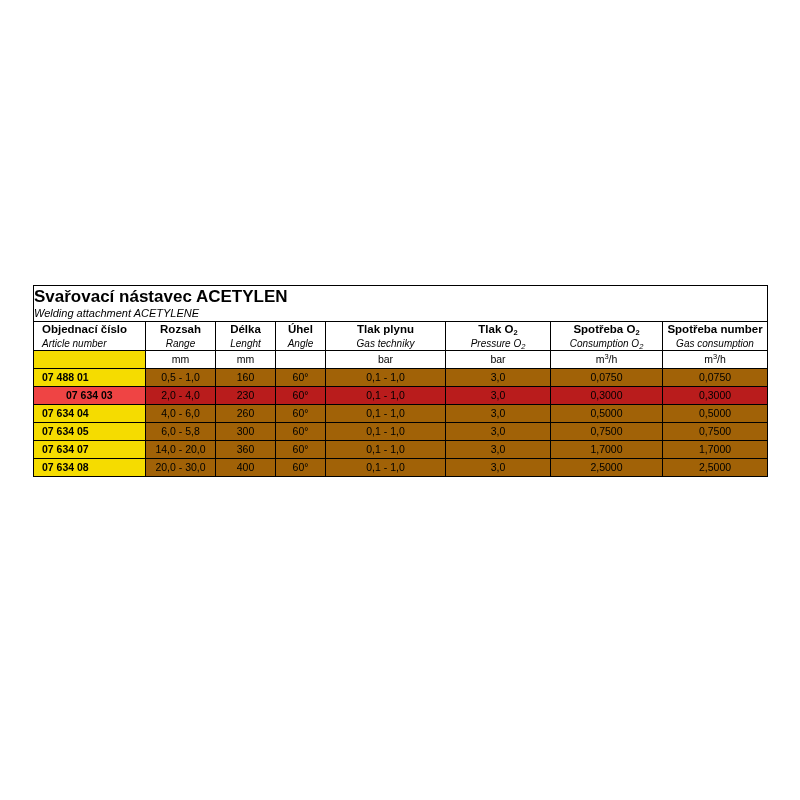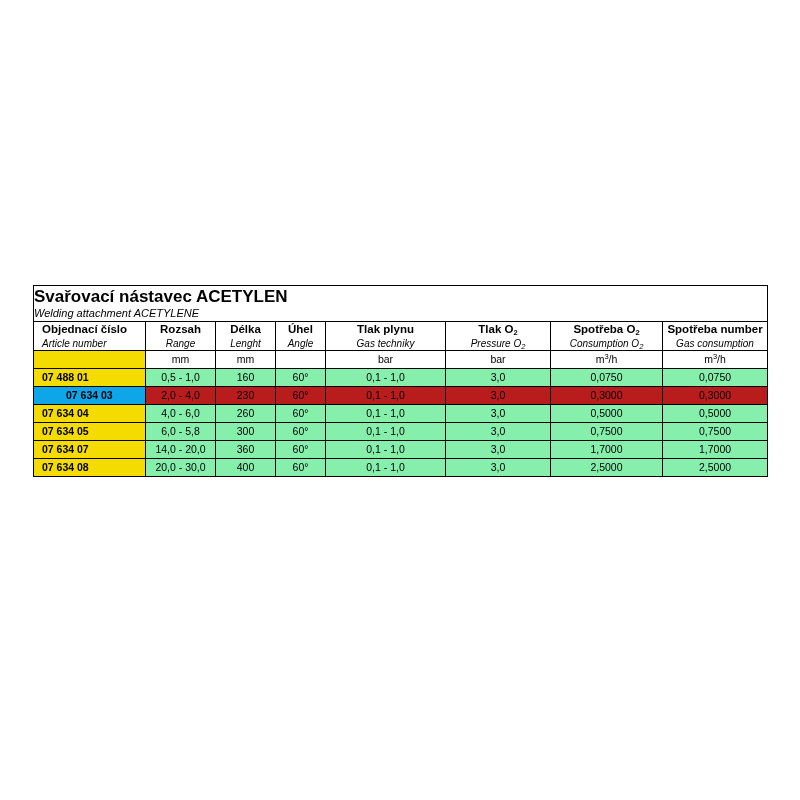--- a/index.html
+++ b/index.html
@@ -122,27 +122,27 @@
     color: #000;
     text-align: center;
   }
   .data td.artno {
     font-weight: bold;
     text-align: left;
     padding-left: 8px;
     background: #f5dc00;
   }
   .data td.cell {
-    background: #86efac;
+    background: #a16207;
   }
   tr.data.hl td.cell {
     background: #b91c1c;
   }
   tr.data.hl td.artno {
-    background: #0ea5e9;
+    background: #ef4444;
     padding-left: 32px;
   }
   sub {
     font-size: 7.5px;
     vertical-align: baseline;
     position: relative;
     top: 2px;
   }
   sup {
     font-size: 7.5px;

